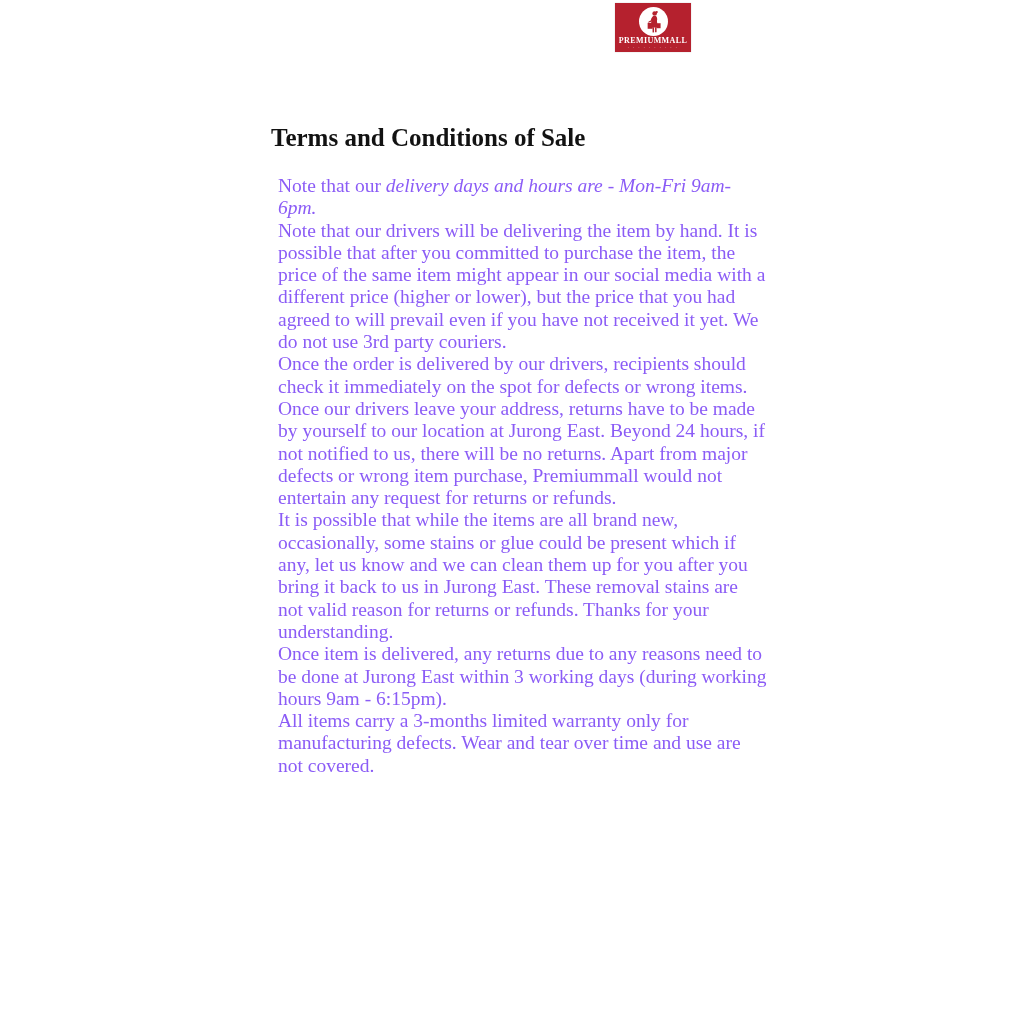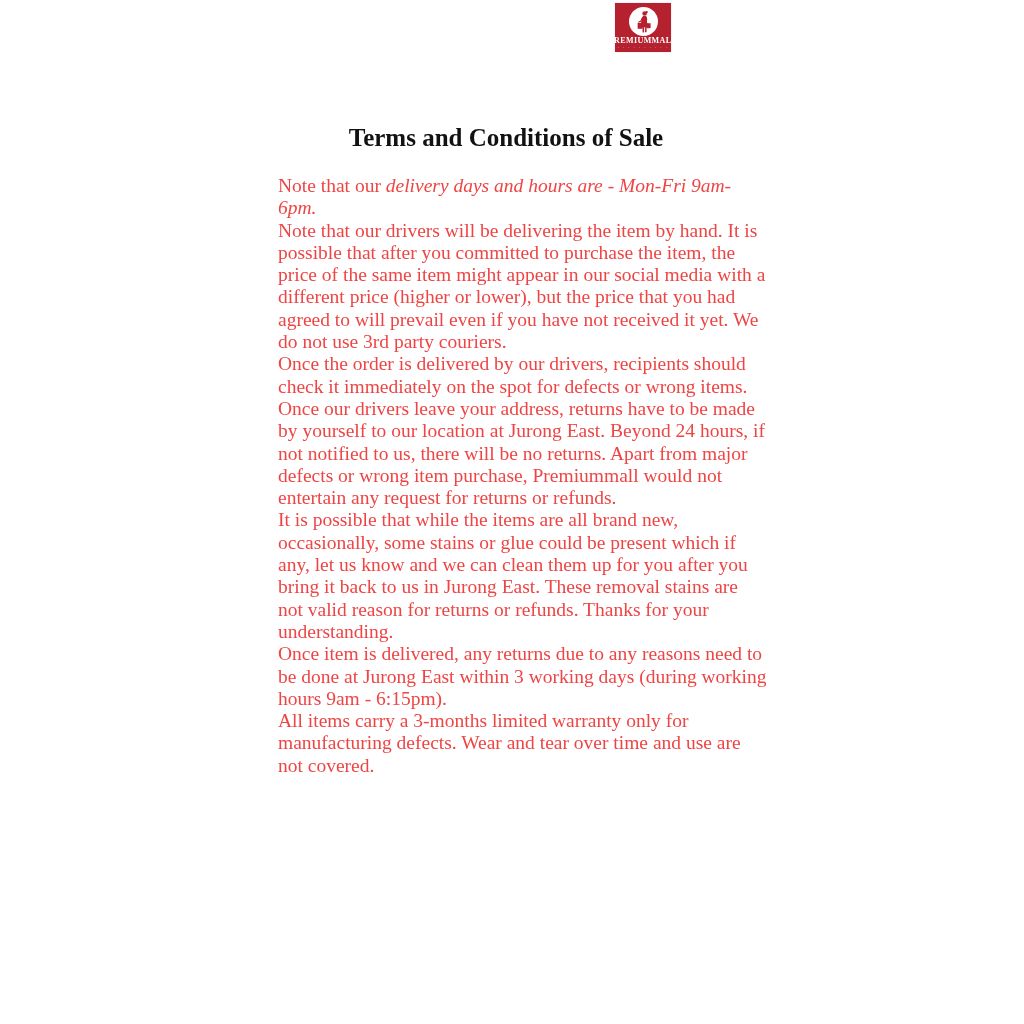--- a/index.html
+++ b/index.html
@@ -11,21 +11,21 @@
     background: #ffffff;
     overflow: hidden;
     font-family: "Liberation Serif", serif;
   }
 
   
   .logo {
     position: absolute;
     left: 615px;
     top: 3px;
-    width: 56px;
+    width: 76px;
     height: 49px;
     background: #b5212e;
     display: flex;
     flex-direction: column;
     align-items: center;
     box-shadow: 0 0 1px rgba(0,0,0,.25);
   }
   .logo-circle {
     margin-top: 4px;
     width: 29px;
@@ -53,43 +53,42 @@
     color: rgba(255,255,255,0.85);
     font-size: 4px;
     line-height: 4px;
     letter-spacing: 1.5px;
     white-space: nowrap;
   }
 
   
   .title-wrap {
     position: absolute;
-    left: 262px;
+    left: 271px;
     top: 123px;
     width: 488px;
-    text-align: center;
   }
   .doc-title {
     font-family: "Liberation Serif", serif;
     font-weight: bold;
     font-size: 25px;
     line-height: 30px;
     color: #121212;
   }
 
   
   .terms-body {
     position: absolute;
     left: 278px;
     top: 175px;
     width: 496px;
     font-family: "Liberation Serif", serif;
     font-size: 19.5px;
     line-height: 22.3px;
-    color: #ef4444;
+    color: #8b5cf6;
   }
   .para {
     margin: 0;
     white-space: pre-wrap;
   }
   .para em { font-style: italic; }
 </style>
 </head>
 <body>
 

